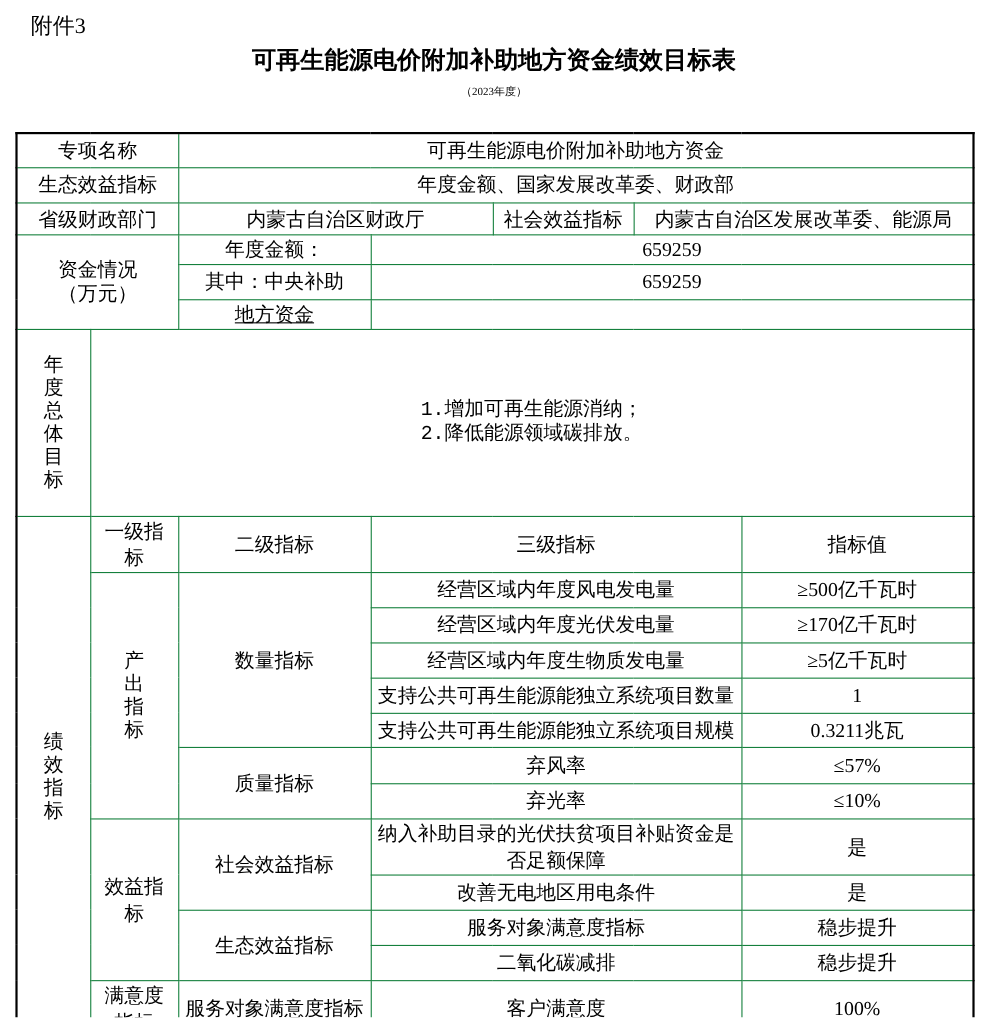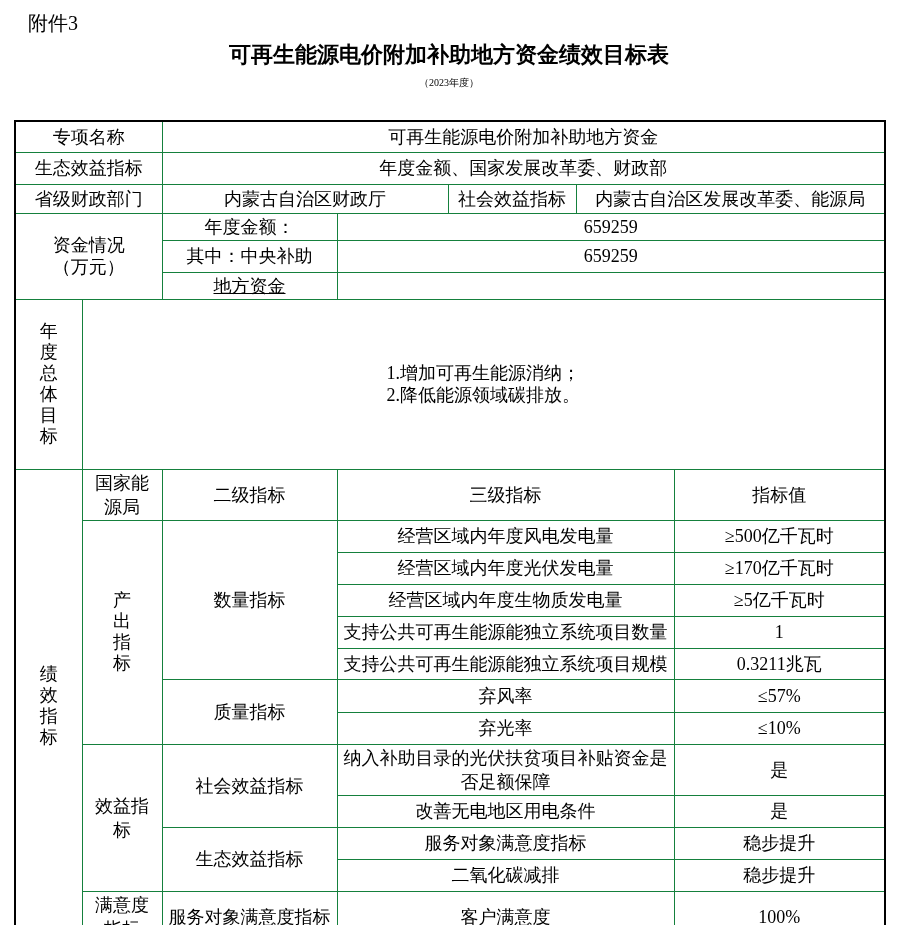--- a/index.html
+++ b/index.html
@@ -47,21 +47,21 @@
   td.align-right-lg { text-align:right; padding-right:26px;text-decoration:underline; }
   .vstack {
     width:20px; margin:0 auto;
     word-break:break-all;
     line-height:21px;
     text-align:center;
     font-size:18px;
   }
   .funding-label div { line-height:22px; }
   td.goal-cell { text-align:left; padding-left:5px; }
-  td.goal-cell .goal-line { line-height:22px; }
+  td.goal-cell .goal-line { line-height:22px;font-family:Liberation Mono, monospace; }
   td.wrap {
     word-break:break-all;
     line-height:21px;
     padding:1px 6px;
   }
 </style>
 </head>
 <body>
 
 <div class="page">
@@ -123,21 +123,21 @@
       <td colspan="6" class="goal-cell">
         <div class="goal-line">1.增加可再生能源消纳；</div>
         <div class="goal-line">2.降低能源领域碳排放。</div>
       </td>
     </tr>
 
     <tr style="height:32px">
       <td rowspan="13">
         <div class="vstack">绩效指标</div>
       </td>
-      <td>国家能源局</td>
+      <td>一级指标</td>
       <td>二级指标</td>
       <td colspan="3">三级指标</td>
       <td>指标值</td>
     </tr>
 
     <tr style="height:32px">
       <td rowspan="7">
         <div class="vstack">产出指标</div>
       </td>
       <td rowspan="5">数量指标</td>

